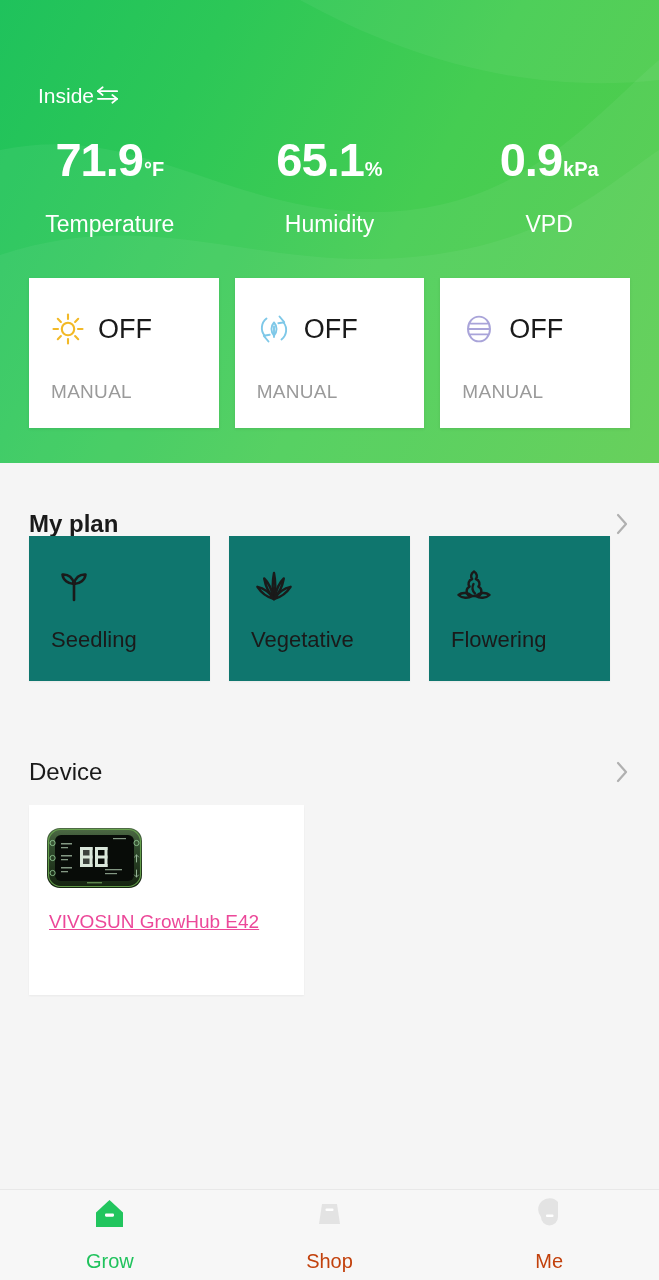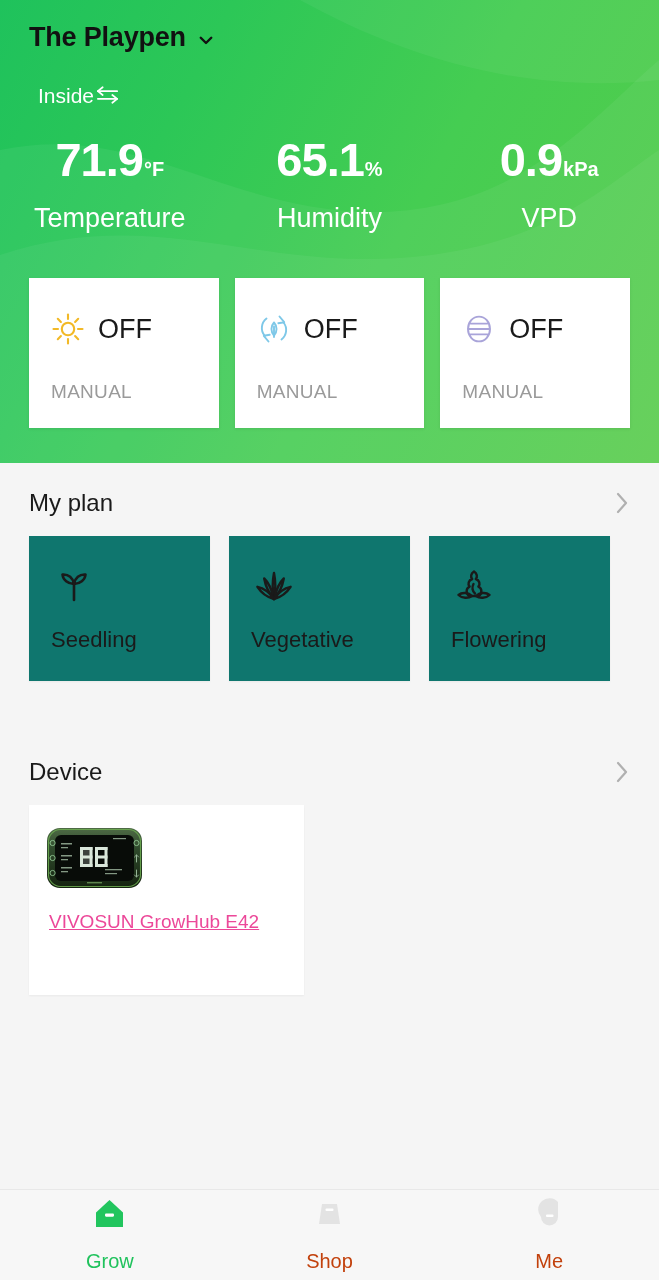--- a/index.html
+++ b/index.html
@@ -41,21 +41,21 @@
     position: absolute; left: 0; top: 136px; width: 659px;
     display: flex;
   }
   .metric { flex: 1; text-align: center; }
   .metric-val {
     color: #fff; white-space: nowrap;
     display: flex; align-items: baseline; justify-content: center;
   }
   .metric-num { font-size: 47px; font-weight: bold; letter-spacing: -1px; line-height: 1; }
   .metric-unit { font-size: 20px; font-weight: bold; margin-left: 1px; line-height: 1; }
-  .metric-label { margin-top: 20px; font-size: 27px; color: #fff; }
+  .metric-label { margin-top: 28px; font-size: 23px; color: #fff; }
 
   
   .controls {
     position: absolute; left: 29px; top: 278px;
     width: 601px; display: flex; gap: 16px;
   }
   .ctrl-card {
     width: 191px; height: 150px; background: #fff;
     box-shadow: 0 1px 3px rgba(0,0,0,.09);
     position: relative;
@@ -122,26 +122,20 @@
 
 <div id="app">
 
   <div class="header">
     <svg class="header-waves" viewBox="0 0 659 463" preserveAspectRatio="none">
       <path d="M0 150 C 140 120, 230 215, 380 212 C 520 209, 590 120, 659 60 L659 463 L0 463 Z" fill="#ffffff" opacity="0.055"></path>
       <path d="M0 255 C 150 205, 250 268, 400 258 C 540 249, 600 190, 659 150 L659 463 L0 463 Z" fill="#ffffff" opacity="0.05"></path>
       <path d="M300 0 C 400 55, 520 95, 659 80 L659 0 Z" fill="#ffffff" opacity="0.05"></path>
     </svg>
 
-    <div class="title-row">
-      <span class="title-text">The Playpen</span>
-      <svg class="chev-down" viewBox="0 0 24 24" fill="none" stroke="#111" stroke-width="3.2" stroke-linecap="round" stroke-linejoin="round">
-        <polyline points="5,9 12,16 19,9"></polyline>
-      </svg>
-    </div>
 
     <div class="sub-row">
       <span class="sub-text">Inside</span>
       <svg class="swap-icon" viewBox="0 0 28 22" fill="none" stroke="#ffffff" stroke-width="1.8" stroke-linecap="round" stroke-linejoin="round">
         <line x1="4" y1="7" x2="24" y2="7"></line>
         <polyline points="9,3 4,7 9,11"></polyline>
         <line x1="4" y1="15" x2="24" y2="15"></line>
         <polyline points="19,11 24,15 19,19"></polyline>
       </svg>
     </div>
@@ -214,21 +208,21 @@
             <line x1="8.5" y1="22.4" x2="25.5" y2="22.4"></line>
           </svg>
           <span class="ctrl-state">OFF</span>
         </div>
         <div class="ctrl-mode">MANUAL</div>
       </div>
 
     </div>
   </div>
 
-  <div class="section-head" style="top:489px;">
+  <div class="section-head" style="top:510px;font-weight:bold;">
     <span class="section-title">My plan</span>
     <svg class="chev-right" viewBox="0 0 16 26" fill="none" stroke="#b0b0b0" stroke-width="2.2" stroke-linecap="round" stroke-linejoin="round">
       <polyline points="4,4 12,13 4,22"></polyline>
     </svg>
   </div>
 
   <div class="plan-row" style="top:536px;">
 
     <div class="plan-card">
       <svg class="plan-icon" viewBox="0 0 46 46" fill="none" stroke="#1a1a1a" stroke-width="2.6" stroke-linecap="round" stroke-linejoin="round">

